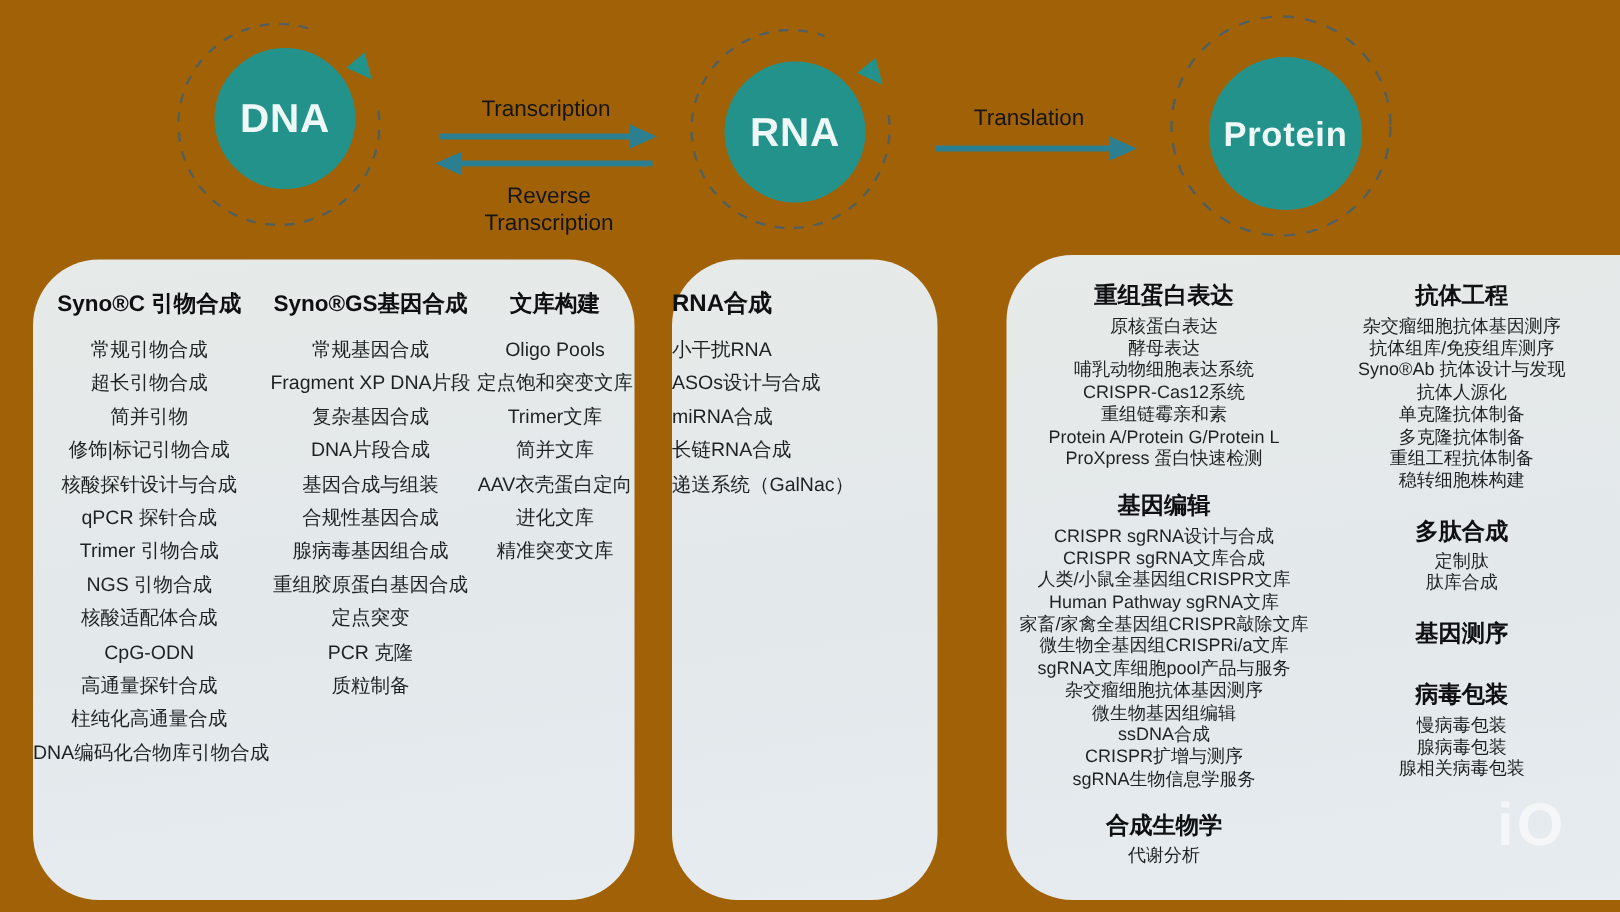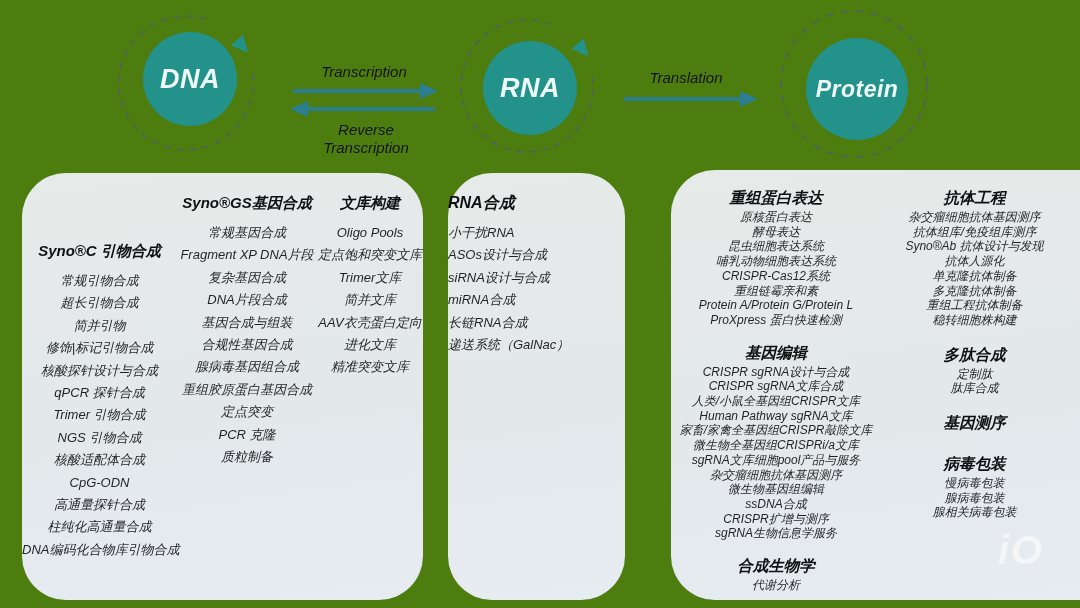--- a/index.html
+++ b/index.html
@@ -1,32 +1,32 @@
 <!DOCTYPE html>
 <html><head>
 <meta charset="utf-8">
 <style>
   html,body{margin:0;padding:0;background:#ffffff;}
   .canvas{
-    position:relative;width:1080px;height:608px;background:#4d7c0f;overflow:hidden;
-    font-family:"Liberation Sans","DejaVu Sans",sans-serif;color:#1a1c1d;font-style:italic;
+    position:relative;width:1080px;height:608px;background:#a16207;overflow:hidden;
+    font-family:"Liberation Sans","DejaVu Sans",sans-serif;color:#1a1c1d;
   }
   .top-diagram{position:absolute;left:0;top:0;}
   .node-label{font-family:"Liberation Sans","DejaVu Sans",sans-serif;font-weight:bold;fill:#eef9f7;letter-spacing:.5px;}
   .arrow-label{font-family:"Liberation Sans","DejaVu Sans",sans-serif;font-size:15px;font-weight:500;fill:#151515;}
   .panel{
     position:absolute;box-sizing:border-box;
     background:linear-gradient(172deg,#e6eae8 0%,#e3e8eb 55%,#e7ecf1 100%);
     border-radius:44px;
   }
   .panel-dna{left:22px;top:173px;width:401px;height:427px;display:flex;padding-top:20px;}
   .panel-rna{left:448px;top:173px;width:177px;height:427px;padding-top:20px;text-align:left;}
   .panel-protein{left:671px;top:170px;width:469px;height:430px;display:flex;padding-top:18px;}
   .pcol{text-align:center;}
-  .pcol.c1{width:155px;margin-top:48px;}
+  .pcol.c1{width:155px;}
   .pcol.c2{width:140px;}
   .pcol.c3{width:106px;}
   .pcol.p1{width:210px;}
   .pcol.p2{width:187px;}
   .col-header{font-size:15px;font-weight:bold;line-height:20px;margin-bottom:9px;color:#0e1011;white-space:nowrap;}
   .panel-rna .col-header{font-size:16px;}
   .item{white-space:nowrap;color:#1f2223;}
   .panel-dna .item,.panel-rna .item{font-size:13px;line-height:22.4px;}
   .panel-protein .col-header{font-size:15.5px;line-height:19px;margin-bottom:3px;}
   .panel-protein .item{font-size:12px;line-height:14.7px;}
@@ -124,35 +124,33 @@
           <div class="item">精准突变文库</div>
         </div>
     </div>
   </div>
 
   <div class="panel panel-rna">
     <div class="col-header">RNA合成</div>
     <div>
         <div class="item">小干扰RNA</div>
         <div class="item">ASOs设计与合成</div>
-        <div class="item">siRNA设计与合成</div>
         <div class="item">miRNA合成</div>
         <div class="item">长链RNA合成</div>
         <div class="item">递送系统（GalNac）</div>
       </div>
   </div>
 
   <div class="panel panel-protein">
     <div class="pcol p1">
       <div class="section">
         <div class="col-header">重组蛋白表达</div>
         <div>
             <div class="item">原核蛋白表达</div>
             <div class="item">酵母表达</div>
-            <div class="item">昆虫细胞表达系统</div>
             <div class="item">哺乳动物细胞表达系统</div>
             <div class="item">CRISPR-Cas12系统</div>
             <div class="item">重组链霉亲和素</div>
             <div class="item">Protein A/Protein G/Protein L</div>
             <div class="item">ProXpress 蛋白快速检测</div>
           </div>
       </div>
       <div class="section">
         <div class="col-header">基因编辑</div>
         <div>

